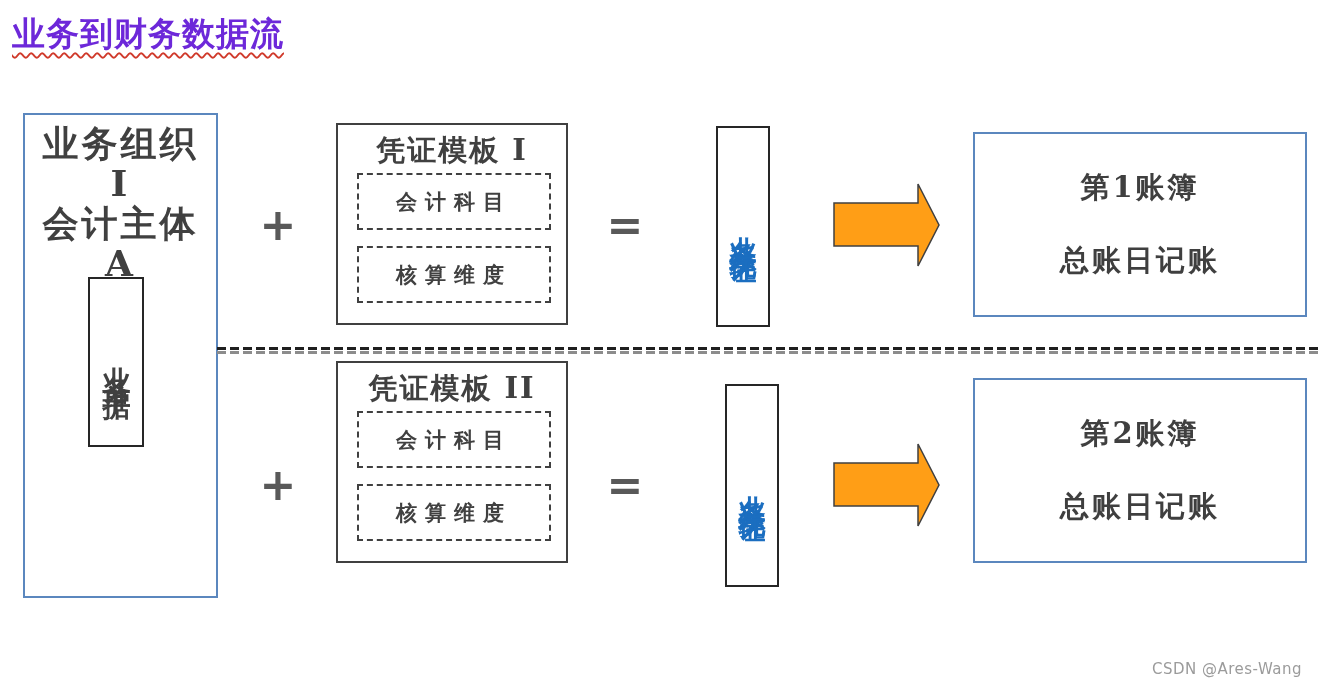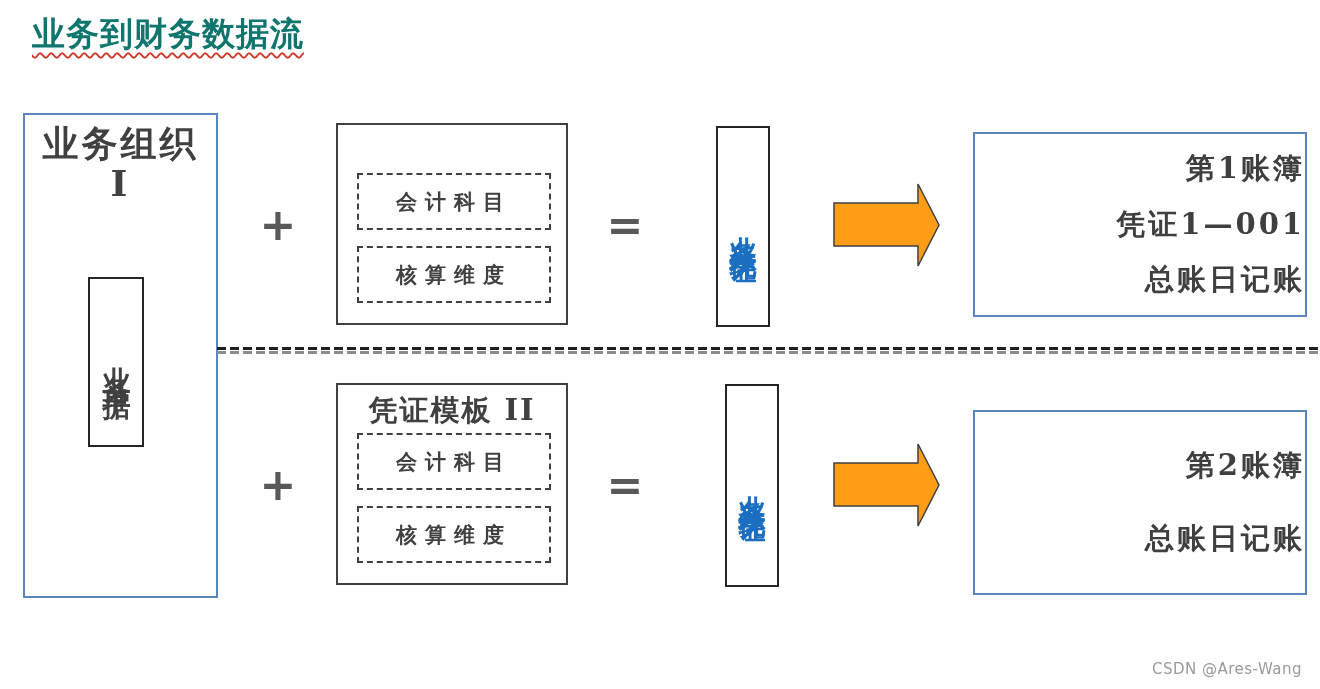--- a/index.html
+++ b/index.html
@@ -4,24 +4,24 @@
 <style>
   html,body { margin:0; padding:0; background:#fff; }
   .canvas {
     position:relative; width:1320px; height:689px; background:#ffffff;
     font-family:"DejaVu Serif","Liberation Serif",serif; overflow:hidden;
     color:#3f3f3f;
   }
 
   
   .page-title {
-    position:absolute; left:32px; top:12px;
+    position:absolute; left:12px; top:12px;
     font-family:"DejaVu Sans","Liberation Sans",sans-serif;
     font-weight:bold; font-size:33px; letter-spacing:1px;
-    color:#0f766e;
+    color:#6d28d9;
     text-decoration:underline wavy #d03a2b 2px;
     text-underline-offset:7px;
   }
 
   
   .org-box {
     position:absolute; left:23px; top:113px; width:195px; height:485px;
     border:2px solid #5b87be; box-sizing:border-box; background:#fff;
   }
   .org-title {
@@ -49,21 +49,21 @@
   .equal { left:603px; }
   .op.r1 { top:199px; }
   .op.r2 { top:459px; }
 
   
   .tpl-box {
     position:absolute; left:336px; width:232px; height:202px;
     border:2px solid #404040; box-sizing:border-box; background:#fff;
   }
   .tpl-box.r1 { top:123px; }
-  .tpl-box.r2 { top:383px; }
+  .tpl-box.r2 { top:361px; }
   .tpl-title {
     margin-top:6px; text-align:center; font-size:29px; font-weight:bold;
     color:#404040; letter-spacing:2px;
   }
   .tpl-item {
     position:absolute; left:19px; width:194px; height:57px;
     border:2px dashed #404040; box-sizing:border-box;
     display:flex; align-items:center; justify-content:center;
     font-size:21px; font-weight:bold; color:#404040; letter-spacing:8px;
   }
@@ -82,25 +82,25 @@
   
   .arrow { position:absolute; left:833px; width:107px; height:84px; }
   .arrow.r1 { top:183px; }
   .arrow.r2 { top:443px; }
 
   
   .ledger-box {
     position:absolute; left:973px; width:334px; height:185px;
     border:2px solid #5b87be; box-sizing:border-box; background:#fff;
     display:flex; flex-direction:column; justify-content:space-evenly;
-    align-items:flex-end; font-size:29px; font-weight:bold; color:#3f3f3f;
+    align-items:center; font-size:29px; font-weight:bold; color:#3f3f3f;
     letter-spacing:3px;
   }
   .ledger-box.r1 { top:132px; }
-  .ledger-box.r2 { top:410px; }
+  .ledger-box.r2 { top:378px; }
 
   
   .divider { position:absolute; left:217px; top:347px; width:1103px; }
   .divider .d1 {
     height:3px;
     background:repeating-linear-gradient(90deg,#1f1f1f 0 9px,transparent 9px 13px);
   }
   .divider .d2 {
     height:3px; margin-top:1px;
     background:repeating-linear-gradient(90deg,#8c8c8c 0 9px,transparent 9px 13px);
@@ -116,46 +116,47 @@
 </head>
 <body>
 
 <div class="canvas">
 
   <div class="page-title">业务到财务数据流</div>
 
   <div class="org-box">
     <div class="org-title">
       <div>业务组织 I</div>
+      <div>会计主体 A</div>
     </div>
     <div class="doc-box">
       <span class="v-text">业务单据</span>
     </div>
   </div>
 
   <div class="op plus r1">+</div>
 
   <div class="tpl-box r1">
+    <div class="tpl-title">凭证模板 I</div>
     <div class="tpl-item i1">会计科目</div>
     <div class="tpl-item i2">核算维度</div>
   </div>
 
   <div class="op equal r1">=</div>
 
   <div class="voucher-box r1">
     <span class="v-text">业务系统凭证</span>
   </div>
 
   <svg class="arrow r1" viewBox="0 0 107 84">
     <polygon points="1,20 85,20 85,1 106,42 85,83 85,63 1,63" fill="#ff9e16" stroke="#404040" stroke-width="1.5" stroke-linejoin="miter"></polygon>
   </svg>
 
   <div class="ledger-box r1">
     <div>第1账簿</div>
-    <div>凭证1—001</div>
     <div>总账日记账</div>
   </div>
 
   <div class="divider">
     <div class="d1"></div>
     <div class="d2"></div>
   </div>
 
   <div class="op plus r2">+</div>
 

